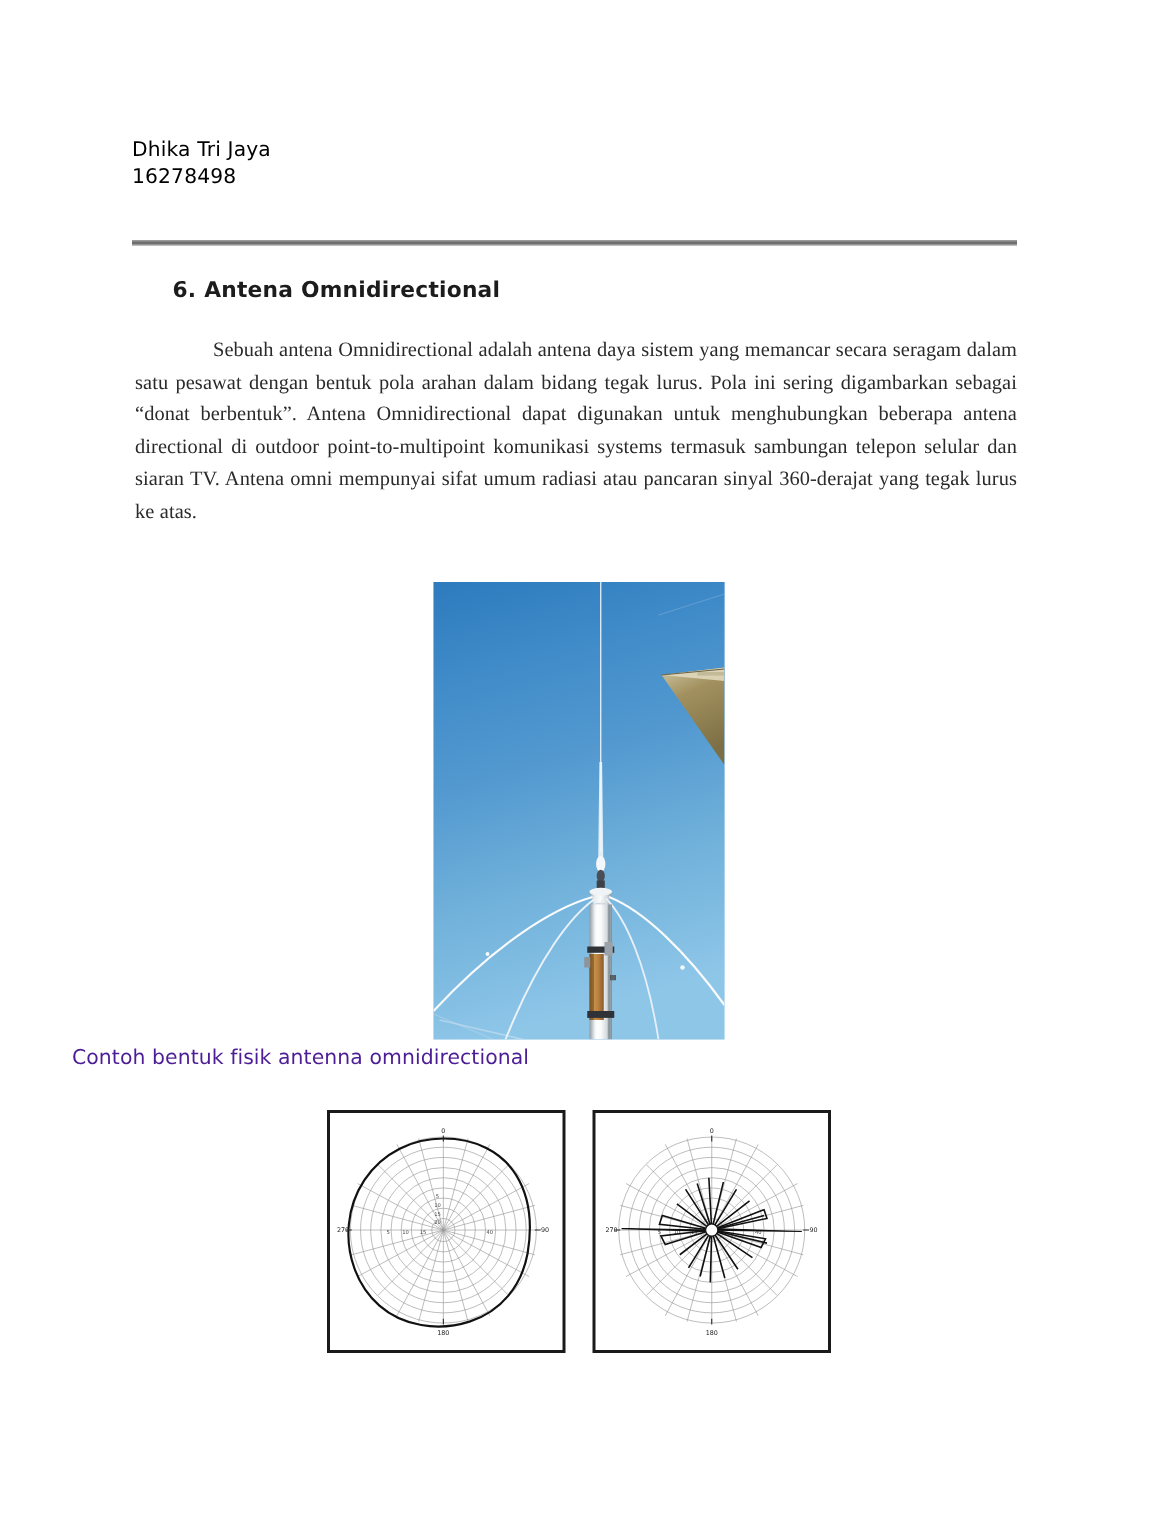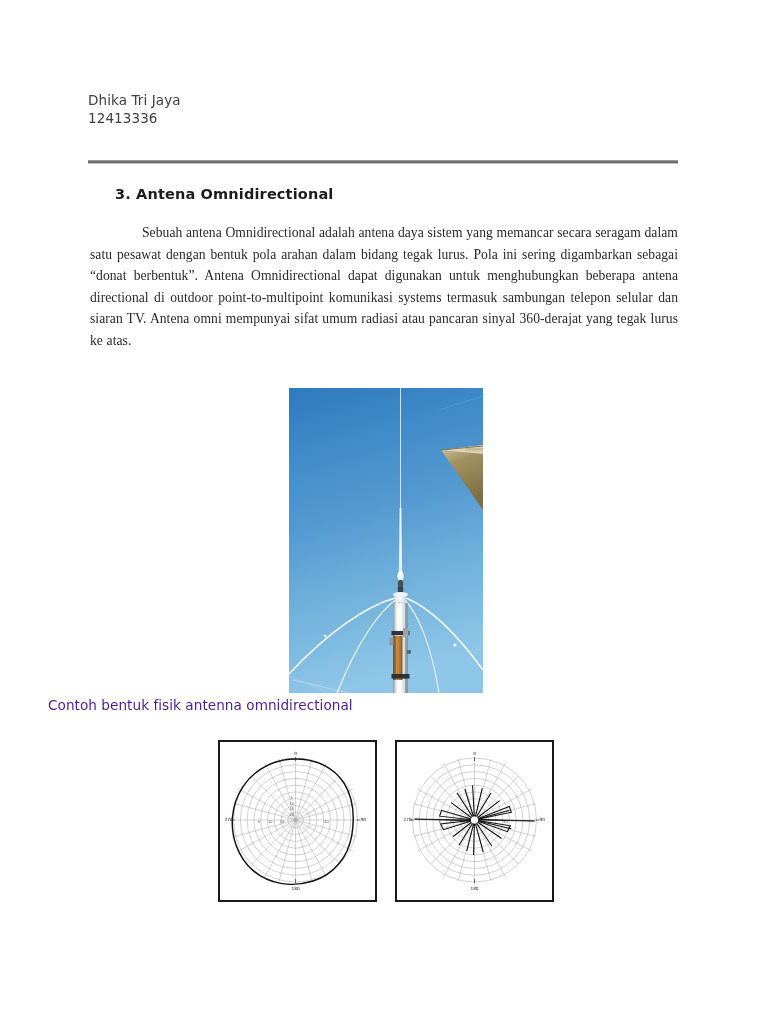--- a/index.html
+++ b/index.html
@@ -27,21 +27,21 @@
   
   .header-block {
     position: absolute;
     left: 88px;
     top: 92px;
     width: 400px;
   }
   .header-line {
     font-size: 13.5px;
     line-height: 17.5px;
-    color: #404040;
+    color: #000000;
     letter-spacing: 0.1px;
     white-space: pre;
   }
 
   .hrule {
     position: absolute;
     left: 88px;
     top: 160px;
     width: 590px;
     height: 4px;
@@ -129,26 +129,26 @@
   .plot-box.right { left: 177px; }
   .plot-svg { display: block; width: 100%; height: 100%; }
 </style>
 </head>
 <body>
 
 <div class="page">
 
   <div class="header-block">
     <div class="header-line">Dhika Tri Jaya</div>
-    <div class="header-line">12413336</div>
+    <div class="header-line">16278498</div>
   </div>
 
   <div class="hrule"></div>
 
-  <div class="section-heading">3. Antena Omnidirectional</div>
+  <div class="section-heading">6. Antena Omnidirectional</div>
 
   <div class="body-paragraph">Sebuah antena Omnidirectional adalah antena daya sistem yang memancar secara seragam dalam satu pesawat dengan bentuk pola arahan dalam bidang tegak lurus. Pola ini sering digambarkan sebagai “donat berbentuk”. Antena Omnidirectional dapat digunakan untuk menghubungkan beberapa antena directional di outdoor point-to-multipoint komunikasi systems termasuk sambungan telepon selular dan siaran TV. Antena omni mempunyai sifat umum radiasi atau pancaran sinyal 360-derajat yang tegak lurus ke atas.</div>
 
   <div class="photo-wrap">
     <svg class="photo-svg" viewBox="0 0 194 305" preserveAspectRatio="none">
       <defs>
         <linearGradient id="skyGrad" x1="0" y1="0" x2="0.18" y2="1">
           <stop offset="0%" stop-color="#2d7abd"></stop>
           <stop offset="20%" stop-color="#3e8ac8"></stop>
           <stop offset="45%" stop-color="#5399d0"></stop>

